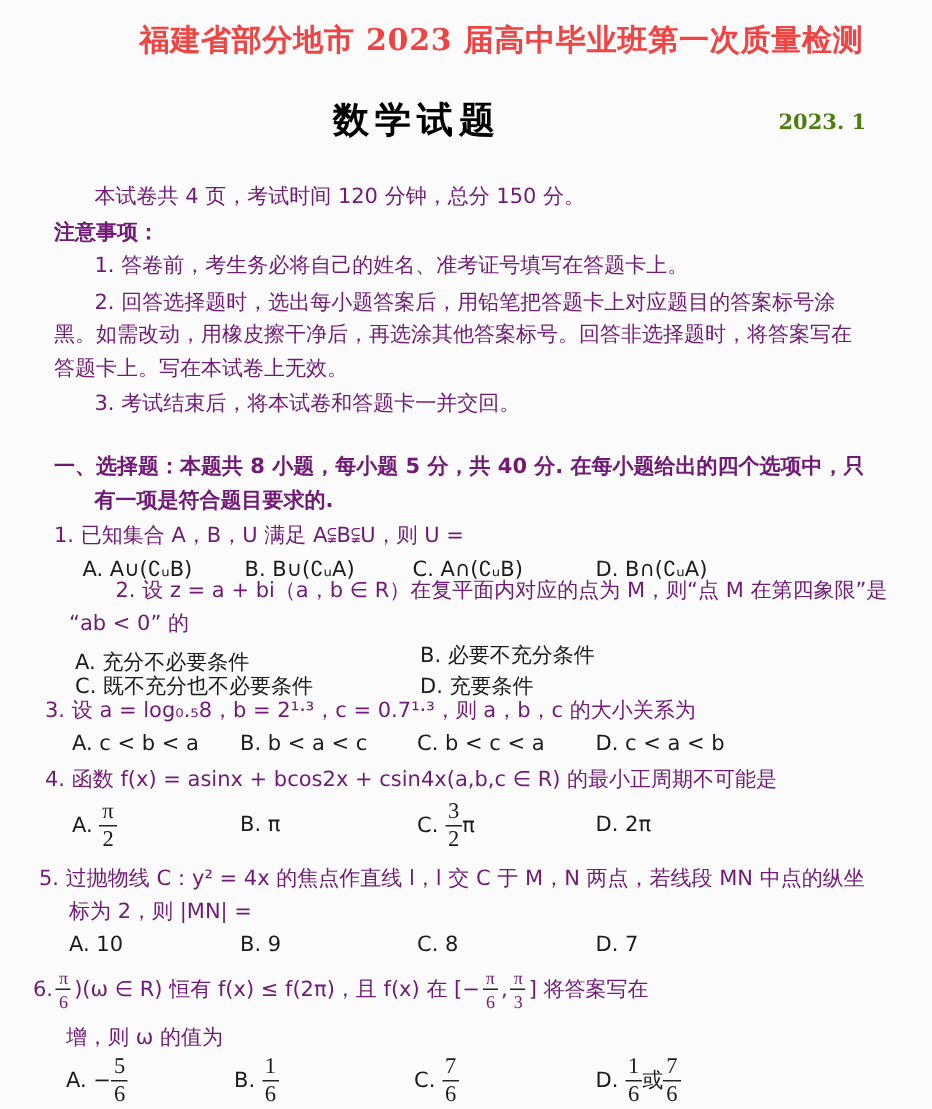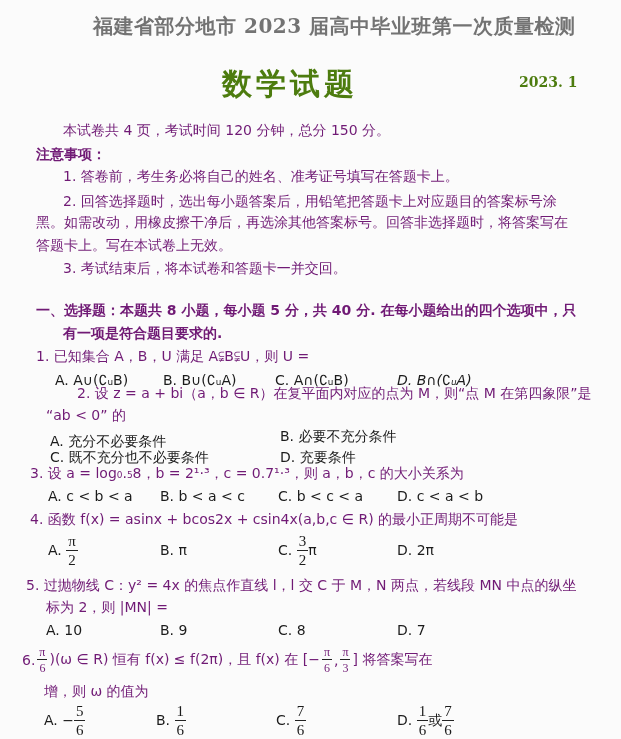--- a/index.html
+++ b/index.html
@@ -8,22 +8,22 @@
     background: #fbfbfb;
     color: #1b1b1b;
     font-family: "DejaVu Serif", "Liberation Serif", serif;
     position: relative;
   }
   .ghost {
     position: absolute; color: #e4e4e4; font-size: 12px; white-space: nowrap;
     font-family: "DejaVu Sans", sans-serif;
   }
   .abs { position: absolute; white-space: nowrap; }
-  .header-line { left: 93px; top: 13px; font-size: 20px; font-weight: bold; letter-spacing: 0.5px; color: #737373; }
-  .title { left: 222px; top: 64px; font-size: 30px; font-weight: bold; letter-spacing: 4px; color: #4d7c0f; font-family: "DejaVu Sans", sans-serif; }
+  .header-line { left: 93px; top: 13px; font-size: 20px; font-weight: bold; letter-spacing: 0.5px; color: #ef4444; }
+  .title { left: 222px; top: 64px; font-size: 24px; font-weight: bold; letter-spacing: 4px; color: #000000; font-family: "DejaVu Sans", sans-serif; }
   .date { left: 519px; top: 74px; font-size: 14px; font-weight: bold; color: #4d7c0f; }
   .p { font-size: 14px; color: #701a75; font-family: "DejaVu Sans", sans-serif; }
   .bold { font-weight: bold; }
   .opt { position: absolute; font-size: 14px; white-space: nowrap; font-family: "DejaVu Sans", sans-serif; }
   .frac { display: inline-flex; flex-direction: column; align-items: center; vertical-align: middle; line-height: 1; font-family: "Liberation Serif", serif; font-size: 15px; }
   .frac .num { border-bottom: 1px solid #222; padding: 0 2px 1px; }
   .frac .den { padding-top: 2px; }
   .small-frac { font-size: 12px; }
 </style>
 </head>
@@ -46,21 +46,21 @@
 <div class="abs p bold" style="left:36px;top:302px;">一、选择题：本题共 8 小题，每小题 5 分，共 40 分. 在每小题给出的四个选项中，只</div>
 <div class="abs p bold" style="left:63px;top:325px;">有一项是符合题目要求的.</div>
 
 <div class="abs p" style="left:36px;top:348px;">
   <span>1.</span>
   <span>已知集合 A，B，U 满足 A⫋B⫋U，则 U =</span>
 </div>
 <div class="opt" style="left:55px;top:372px;">A. A∪(∁ᵤB)</div>
 <div class="opt" style="left:163px;top:372px;">B. B∪(∁ᵤA)</div>
 <div class="opt" style="left:275px;top:372px;">C. A∩(∁ᵤB)</div>
-<div class="opt" style="left:397px;top:372px;font-style:italic;">D. B∩(∁ᵤA)</div>
+<div class="opt" style="left:397px;top:372px;">D. B∩(∁ᵤA)</div>
 
 <div class="abs p" style="left:32px;top:385px;margin-left:45px;">
   <span>2.</span>
   <span>设 z = a + bi（a，b ∈ R）在复平面内对应的点为 M，则“点 M 在第四象限”是</span>
 </div>
 <div class="abs p" style="left:46px;top:407px;">“ab &lt; 0” 的</div>
 <div class="opt" style="left:50px;top:433px;">A.  充分不必要条件</div>
 <div class="opt" style="left:280px;top:428px;">B.  必要不充分条件</div>
 <div class="opt" style="left:50px;top:449px;">C.  既不充分也不必要条件</div>
 <div class="opt" style="left:280px;top:449px;">D.  充要条件</div>

